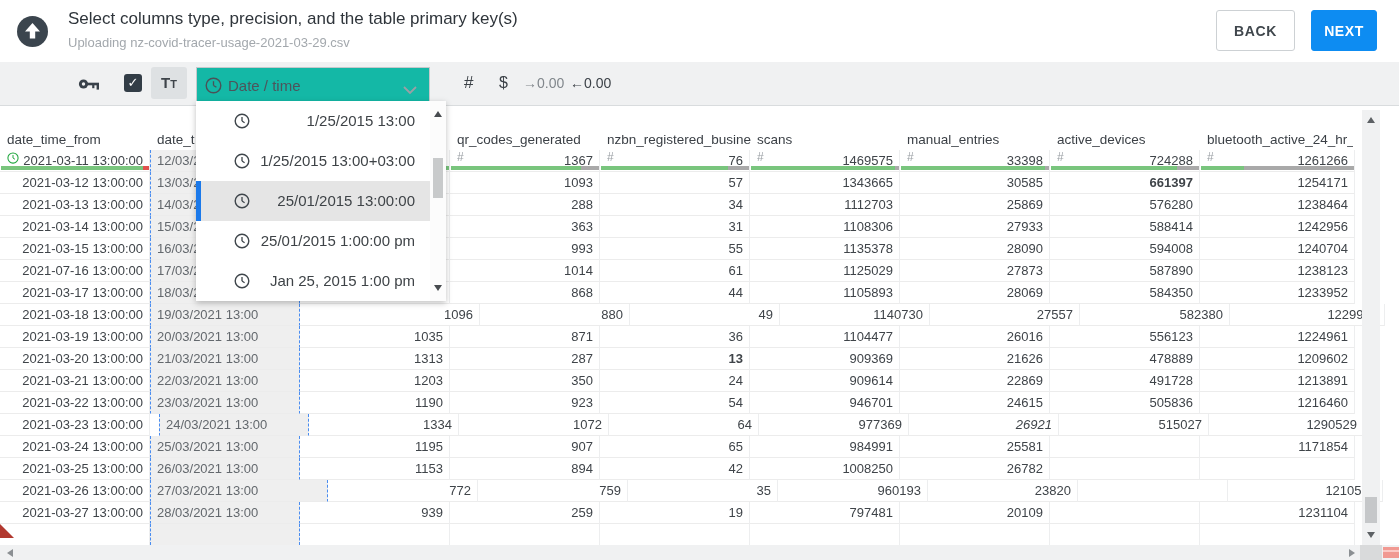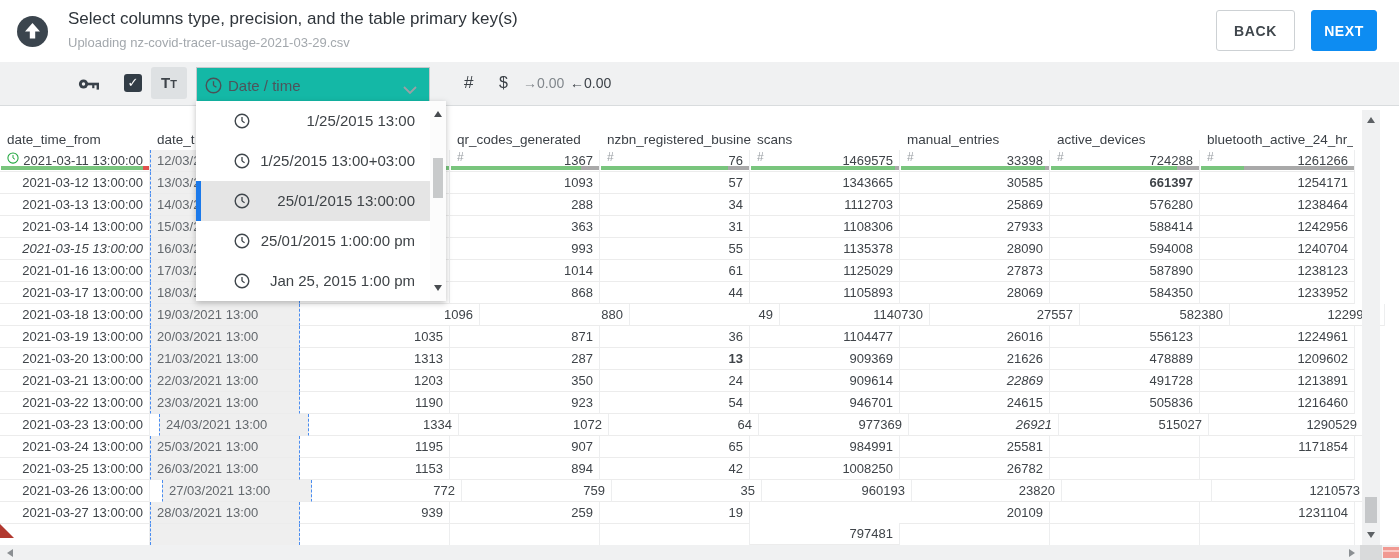--- a/index.html
+++ b/index.html
@@ -254,32 +254,32 @@
         <div class="tcell al sel c1" style="width: 150px;">15/03/2021 13:00</div>
         <div class="tcell ar" style="width: 150px;"></div>
         <div class="tcell ar" style="width: 150px;">363</div>
         <div class="tcell ar" style="width: 150px;">31</div>
         <div class="tcell ar" style="width: 150px;">1108306</div>
         <div class="tcell ar" style="width: 150px;">27933</div>
         <div class="tcell ar" style="width: 150px;">588414</div>
         <div class="tcell ar" style="width: 155px;">1242956</div>
       </div>
       <div class="trow">
-        <div class="tcell ar" style="width: 150px; font-style: italic;">2021-03-15 13:00:00</div>
+        <div class="tcell ar" style="width: 150px;">2021-03-15 13:00:00</div>
         <div class="tcell al sel c1" style="width: 150px;">16/03/2021 13:00</div>
         <div class="tcell ar" style="width: 150px;"></div>
         <div class="tcell ar" style="width: 150px;">993</div>
         <div class="tcell ar" style="width: 150px;">55</div>
         <div class="tcell ar" style="width: 150px;">1135378</div>
         <div class="tcell ar" style="width: 150px;">28090</div>
         <div class="tcell ar" style="width: 150px;">594008</div>
         <div class="tcell ar" style="width: 155px;">1240704</div>
       </div>
       <div class="trow">
-        <div class="tcell ar" style="width: 150px;">2021-01-16 13:00:00</div>
+        <div class="tcell ar" style="width: 150px;">2021-07-16 13:00:00</div>
         <div class="tcell al sel c1" style="width: 150px;">17/03/2021 13:00</div>
         <div class="tcell ar" style="width: 150px;"></div>
         <div class="tcell ar" style="width: 150px;">1014</div>
         <div class="tcell ar" style="width: 150px;">61</div>
         <div class="tcell ar" style="width: 150px;">1125029</div>
         <div class="tcell ar" style="width: 150px;">27873</div>
         <div class="tcell ar" style="width: 150px;">587890</div>
         <div class="tcell ar" style="width: 155px;">1238123</div>
       </div>
       <div class="trow">
@@ -326,21 +326,21 @@
         <div class="tcell ar" style="width: 150px;">478889</div>
         <div class="tcell ar" style="width: 155px;">1209602</div>
       </div>
       <div class="trow">
         <div class="tcell ar" style="width: 150px;">2021-03-21 13:00:00</div>
         <div class="tcell al sel c1" style="width: 150px;">22/03/2021 13:00</div>
         <div class="tcell ar" style="width: 150px;">1203</div>
         <div class="tcell ar" style="width: 150px;">350</div>
         <div class="tcell ar" style="width: 150px;">24</div>
         <div class="tcell ar" style="width: 150px;">909614</div>
-        <div class="tcell ar" style="width: 150px; font-style: italic;">22869</div>
+        <div class="tcell ar" style="width: 150px;">22869</div>
         <div class="tcell ar" style="width: 150px;">491728</div>
         <div class="tcell ar" style="width: 155px;">1213891</div>
       </div>
       <div class="trow">
         <div class="tcell ar" style="width: 150px;">2021-03-22 13:00:00</div>
         <div class="tcell al sel c1" style="width: 150px;">23/03/2021 13:00</div>
         <div class="tcell ar" style="width: 150px;">1190</div>
         <div class="tcell ar" style="width: 150px;">923</div>
         <div class="tcell ar" style="width: 150px;">54</div>
         <div class="tcell ar" style="width: 150px;">946701</div>
@@ -376,36 +376,36 @@
         <div class="tcell ar" style="width: 150px;">1153</div>
         <div class="tcell ar" style="width: 150px;">894</div>
         <div class="tcell ar" style="width: 150px;">42</div>
         <div class="tcell ar" style="width: 150px;">1008250</div>
         <div class="tcell ar" style="width: 150px;">26782</div>
         <div class="tcell ar" style="width: 150px;"></div>
         <div class="tcell ar" style="width: 155px;"></div>
       </div>
       <div class="trow">
         <div class="tcell ar" style="width: 150px;">2021-03-26 13:00:00</div>
-        <div class="tcell al sel c1" style="width: 150px; margin-left: 12px;">27/03/2021 13:00</div>
+        <div class="tcell al sel c1" style="width: 178px;">27/03/2021 13:00</div>
         <div class="tcell ar" style="width: 150px;">772</div>
         <div class="tcell ar" style="width: 150px;">759</div>
         <div class="tcell ar" style="width: 150px;">35</div>
         <div class="tcell ar" style="width: 150px;">960193</div>
         <div class="tcell ar" style="width: 150px;">23820</div>
         <div class="tcell ar" style="width: 150px;"></div>
         <div class="tcell ar" style="width: 155px;">1210573</div>
       </div>
       <div class="trow">
         <div class="tcell ar" style="width: 150px;">2021-03-27 13:00:00</div>
         <div class="tcell al sel c1" style="width: 150px;">28/03/2021 13:00</div>
         <div class="tcell ar" style="width: 150px;">939</div>
         <div class="tcell ar" style="width: 150px;">259</div>
         <div class="tcell ar" style="width: 150px;">19</div>
-        <div class="tcell ar" style="width: 150px; margin-top: 21px;">797481</div>
+        <div class="tcell ar" style="width: 150px;">797481</div>
         <div class="tcell ar" style="width: 150px;">20109</div>
         <div class="tcell ar" style="width: 150px;"></div>
         <div class="tcell ar" style="width: 155px;">1231104</div>
       </div>
       <div class="trow filler">
         <div class="tcell ar" style="width: 150px;"></div>
         <div class="tcell al sel c1" style="width: 150px;"></div>
         <div class="tcell ar" style="width: 150px;"></div>
         <div class="tcell ar" style="width: 150px;"></div>
         <div class="tcell ar" style="width: 150px;"></div>

